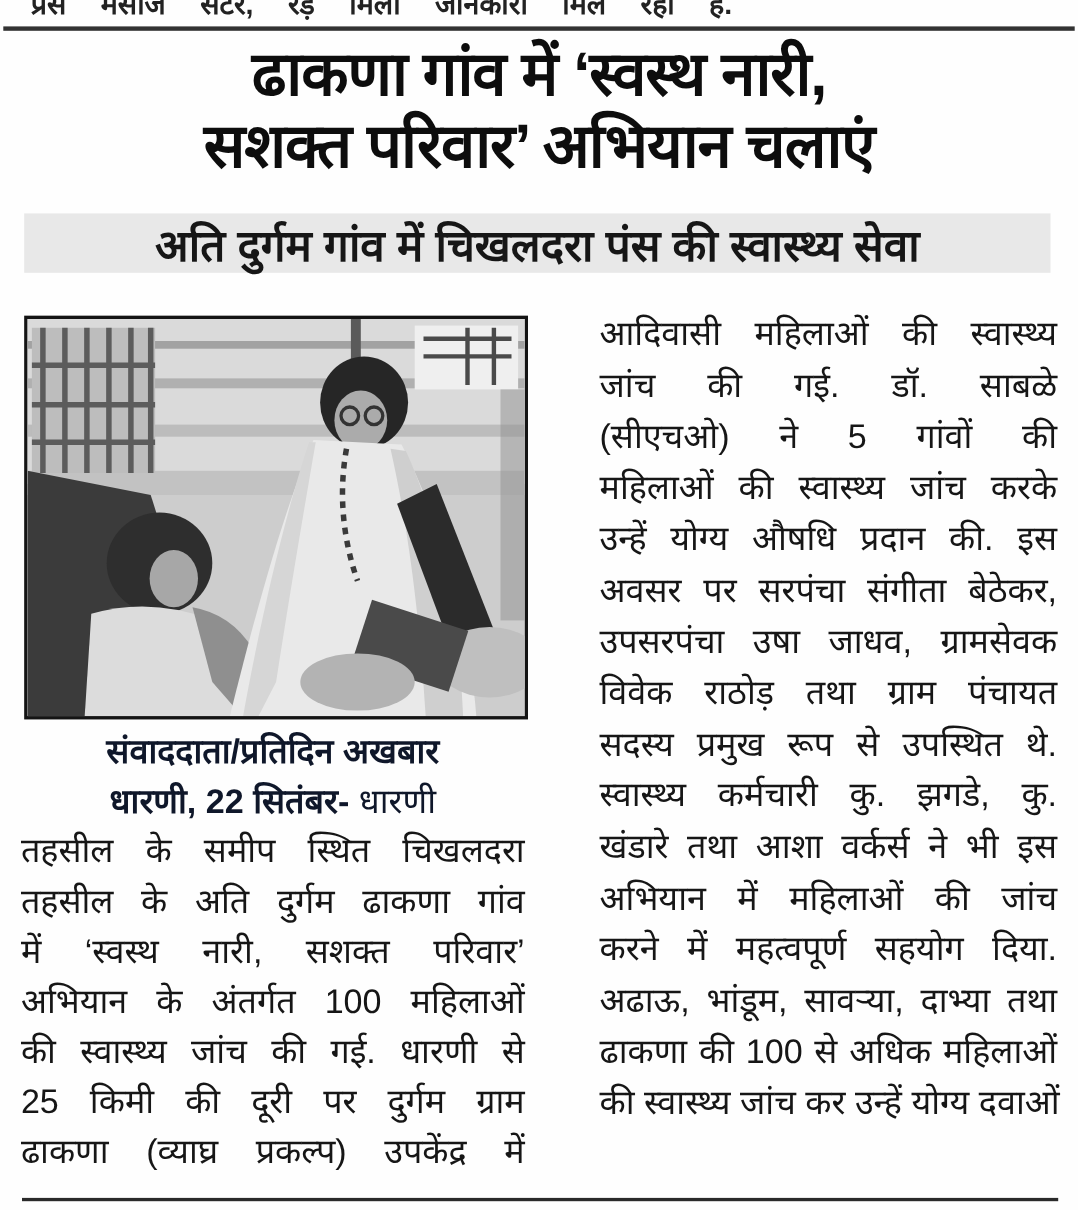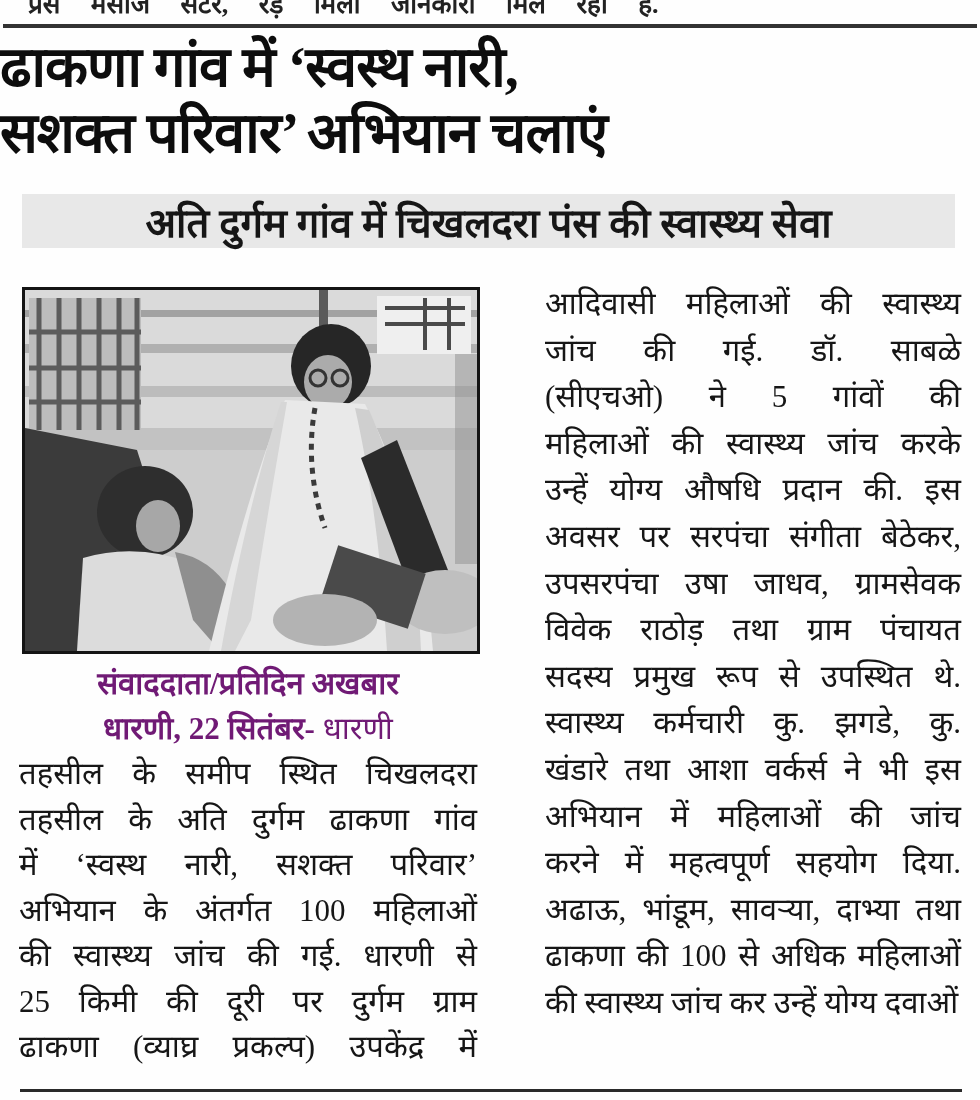--- a/index.html
+++ b/index.html
@@ -1,35 +1,35 @@
 <!DOCTYPE html>
 <html><head>
 <meta charset="utf-8">
 <style>
   html,body{margin:0;padding:0;background:#ffffff;}
   .page{
     position:relative;width:980px;height:1100px;overflow:hidden;
     background:#fefefe;color:#141414;
-    font-family:Liberation Serif, serif;
+    font-family:Liberation Sans, sans-serif;
   }
   
   .top-strip{
     position:absolute;top:0;left:0;right:0;height:19px;overflow:hidden;
   }
   .top-strip span{
     display:block;margin-top:-15px;font-size:26px;font-weight:600;
     white-space:nowrap;word-spacing:24px;color:#222;padding-left:28px;
   }
   .rule{position:absolute;left:3px;right:3px;border-top:4px solid #333;}
   .rule-top{top:24px;}
   .rule-bottom{top:1089px;left:20px;right:18px;border-top:3px solid #2a2a2a;}
 
   .headline{
     position:absolute;top:34px;left:0;right:0;margin:0;
-    font-weight:800;color:#0d0d0d;
+    text-align:center;font-weight:800;color:#0d0d0d;
     font-size:56px;line-height:66px;letter-spacing:-1px;
   }
   .hl-line{display:block;}
 
   .subhead-band{
     position:absolute;top:194px;left:22px;width:933px;height:54px;
     background:#e8e8e8;display:flex;align-items:center;justify-content:center;
     font-size:40px;font-weight:700;color:#161616;white-space:nowrap;
   }
 
@@ -40,21 +40,21 @@
   .photo svg{display:block;width:100%;height:100%;}
 
   .left-col{
     position:absolute;left:19px;top:661px;width:458px;
   }
   .right-col{
     position:absolute;left:505px;top:281px;width:456px;
   }
   .byline,.dateline{
     font-weight:700;text-align:center;font-size:31px;line-height:45px;
-    color:#701a75;white-space:nowrap;
+    color:#0f172a;white-space:nowrap;
   }
   .dateline .dl-rest{font-weight:400;}
   .bline{
     font-size:31px;line-height:45.5px;color:#161616;
     text-align:justify;text-align-last:justify;white-space:nowrap;
   }
   .right-col .bline{line-height:46.6px;margin-left:40px;}
   .right-col .bline:last-child{text-align-last:left;}
 </style>
 </head>

